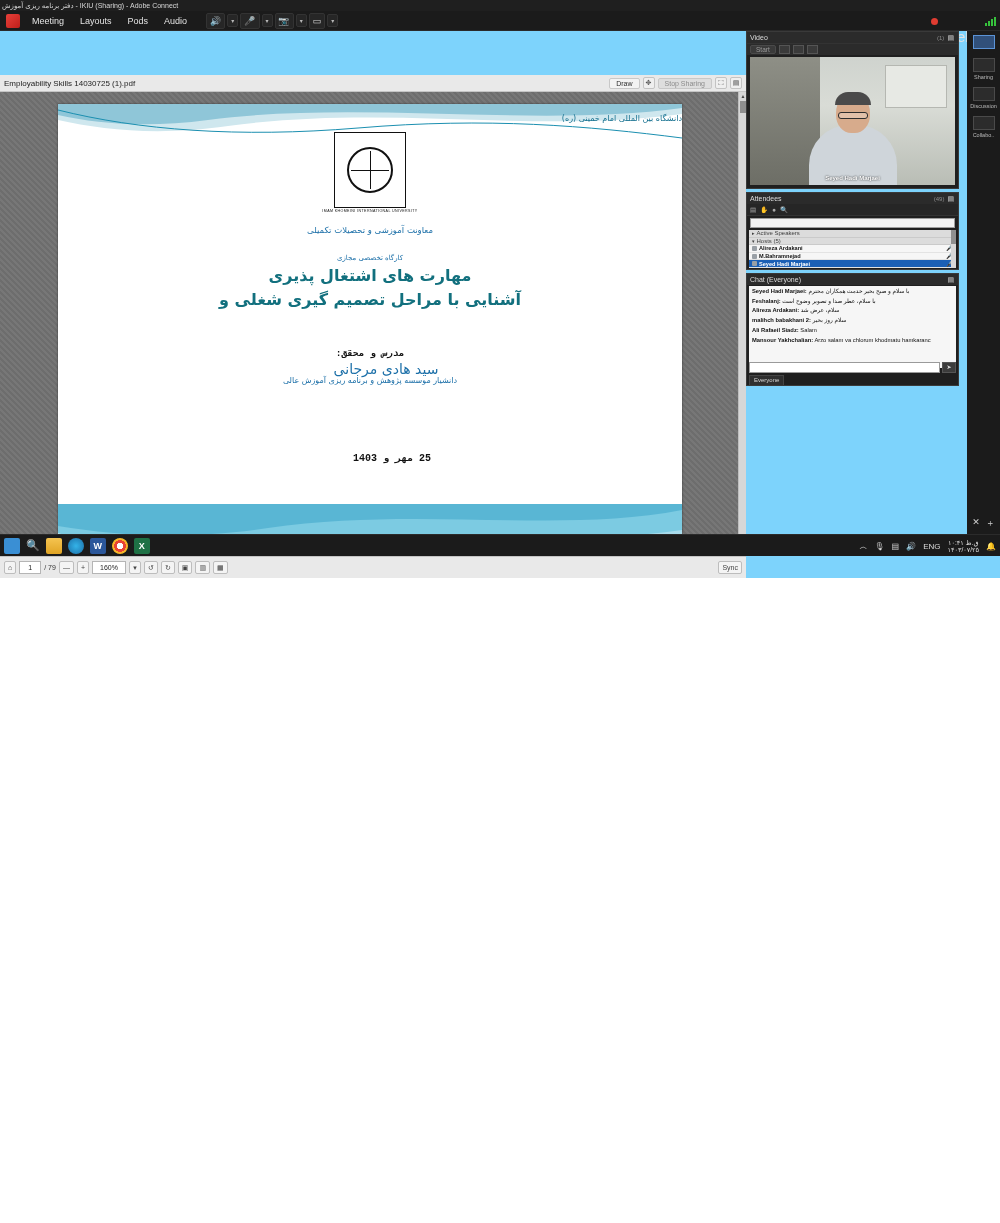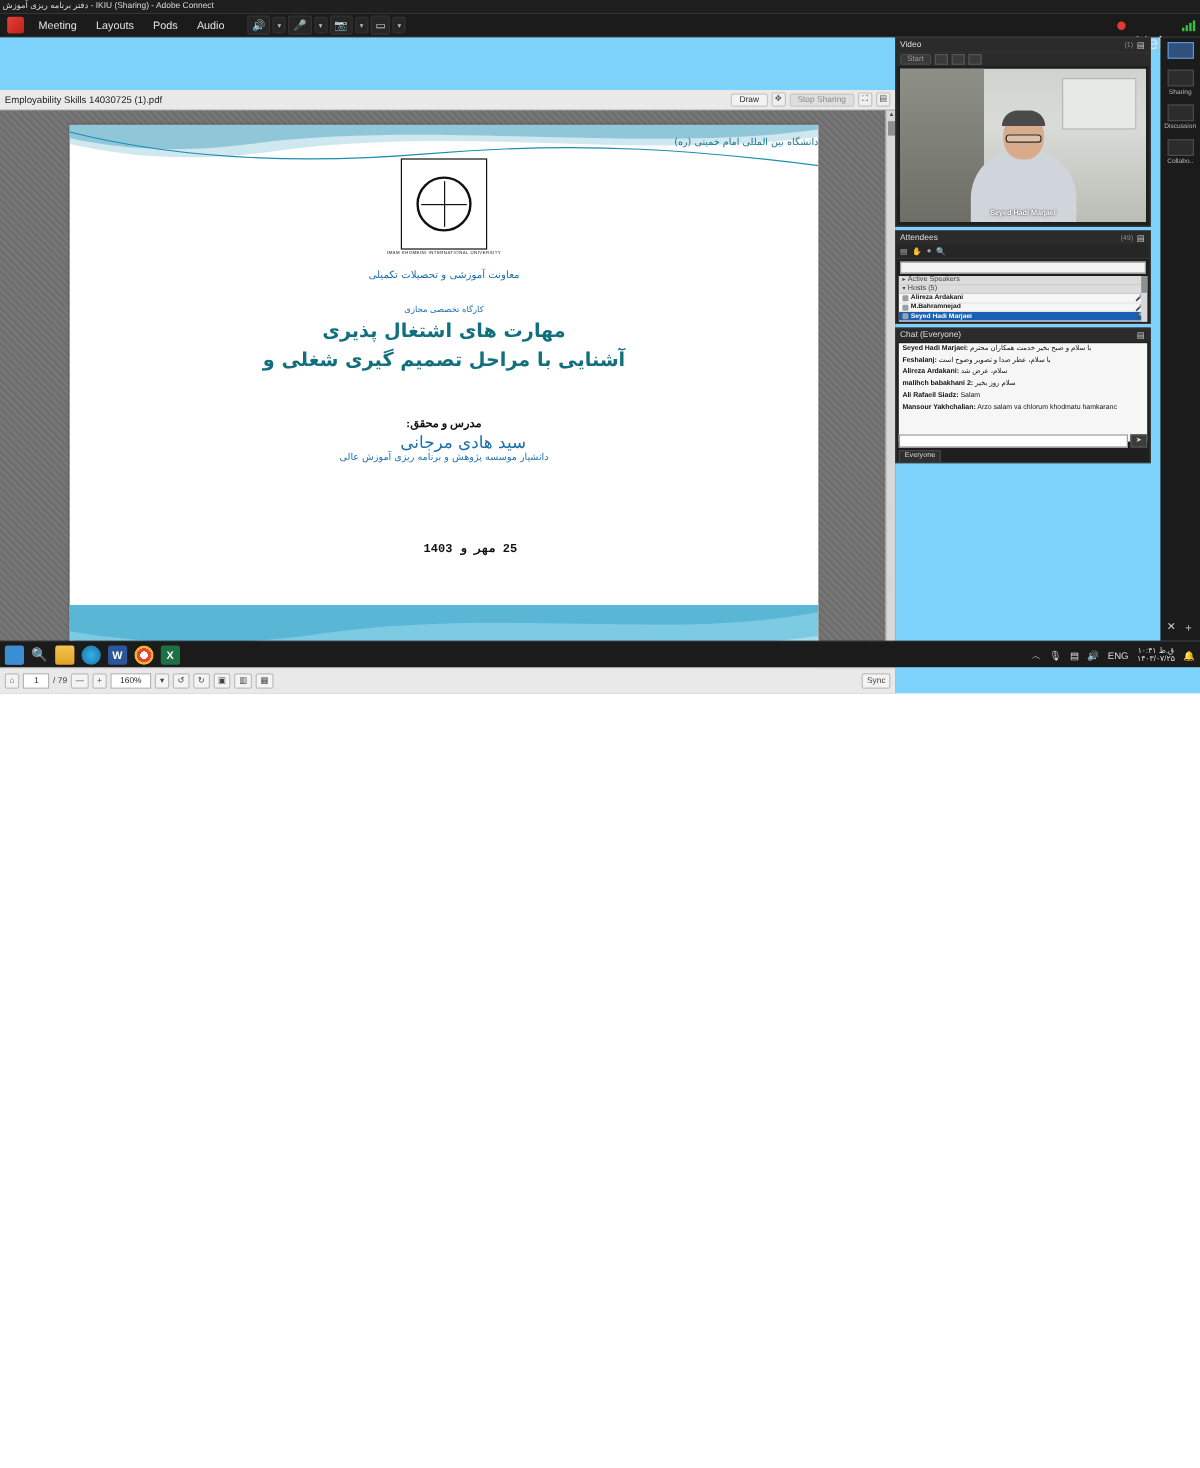--- a/index.html
+++ b/index.html
@@ -140,21 +140,21 @@
     font-family:"DejaVu Sans", sans-serif;
   }
   .l-title {
     position:absolute; top:160px; left:0; width:100%;
     font-size:16px; font-weight:bold; color:#12707e; line-height:1.5;
     font-family:"DejaVu Sans", sans-serif;
   }
   .l-presenter-label {
     position:absolute; top:243px; left:0; width:100%;
     font-size:9.5px; font-weight:bold; color:#111;
-    font-family:Liberation Serif, serif;
+    font-family:Liberation Mono, monospace;
   }
   .l-presenter {
     position:absolute; top:257px; left:16px; width:100%;
     font-size:14px; color:#1b6fa8;
     font-family:"DejaVu Sans", sans-serif;
   }
   .l-affil {
     position:absolute; top:272px; left:0; width:100%;
     font-size:8px; color:#1b6fa8;
     font-family:"DejaVu Sans", sans-serif;

